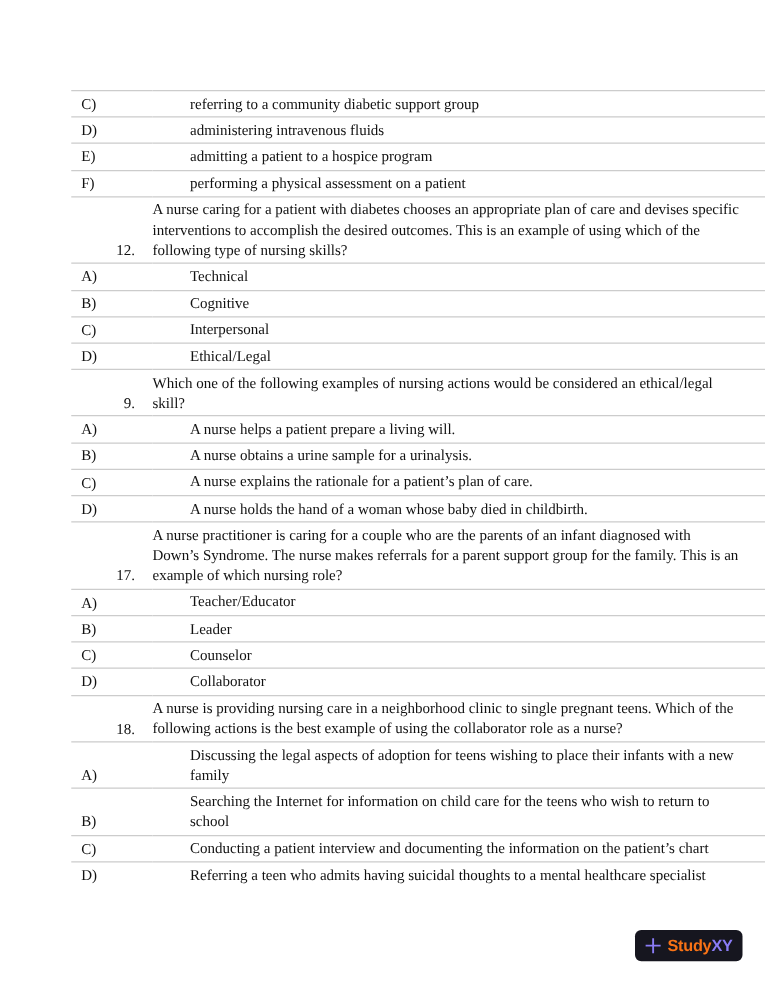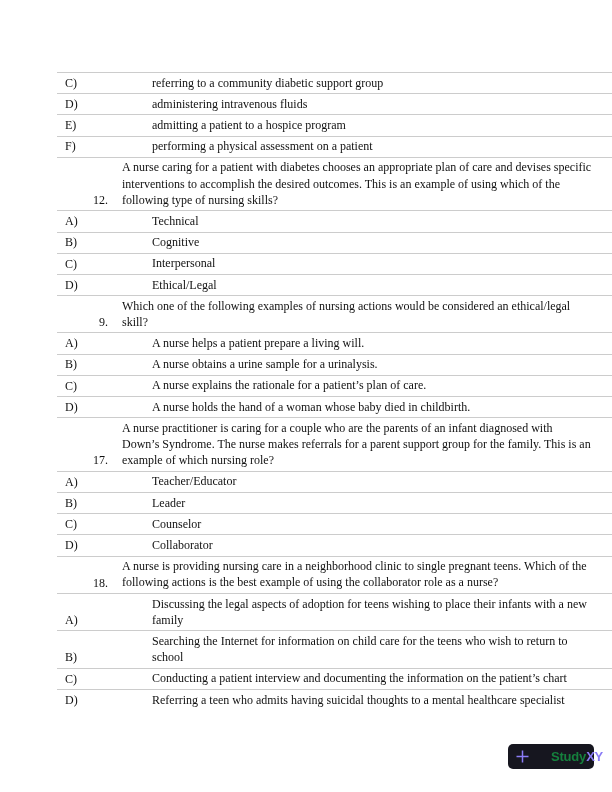--- a/index.html
+++ b/index.html
@@ -53,21 +53,21 @@
     border-radius: 5px;
     display: flex;
     align-items: center;
     padding-left: 7px;
     font-family: "Liberation Sans", "DejaVu Sans", sans-serif;
     font-weight: bold;
     font-size: 13px;
     letter-spacing: -0.2px;
   }
   .study-badge .plus-wrap { display: flex; align-items: center; margin-right: 4px; }
-  .study-badge .brand-study { color: #15803d; margin-left: 17px; }
+  .study-badge .brand-study { color: #f97316; }
   .study-badge .brand-xy { color: #8b7cf6; }
 </style>
 </head>
 <body>
 
 <div class="page">
 
   <table class="qtable">
     <tbody>
         <tr class="option">

